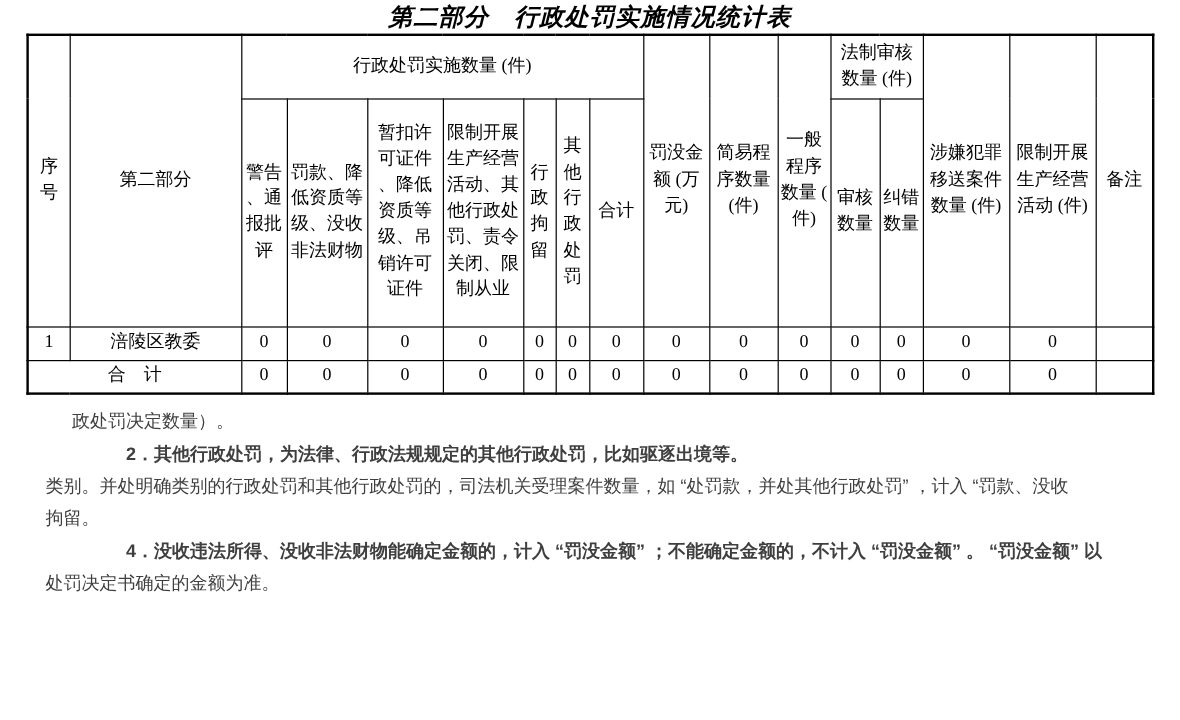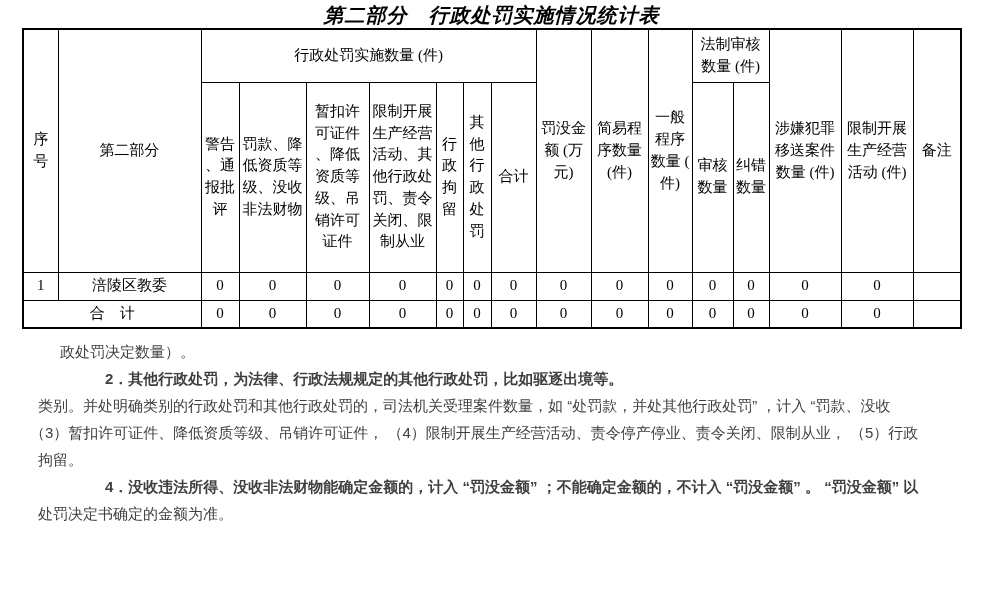--- a/index.html
+++ b/index.html
@@ -152,19 +152,18 @@
         <td>0</td>
         <td></td>
       </tr>
     </tbody>
   </table>
 
   <div class="notes">
     <div class="note-line ind-a">政处罚决定数量）。</div>
     <div class="note-line ind-b">2．其他行政处罚，为法律、行政法规规定的其他行政处罚，比如驱逐出境等。</div>
     <div class="note-line">类别。并处明确类别的行政处罚和其他行政处罚的，司法机关受理案件数量，如 “处罚款，并处其他行政处罚” ，计入 “罚款、没收</div>
-    <div class="note-line ind-neg">（3）暂扣许可证件、降低资质等级、吊销许可证件， （4）限制开展生产经营活动、责令停产停业、责令关闭、限制从业， （5）行政</div>
     <div class="note-line">拘留。</div>
     <div class="note-line ind-b">4．没收违法所得、没收非法财物能确定金额的，计入 “罚没金额” ；不能确定金额的，不计入 “罚没金额” 。 “罚没金额” 以</div>
     <div class="note-line">处罚决定书确定的金额为准。</div>
   </div>
 
 </div>
 
 </body></html>

